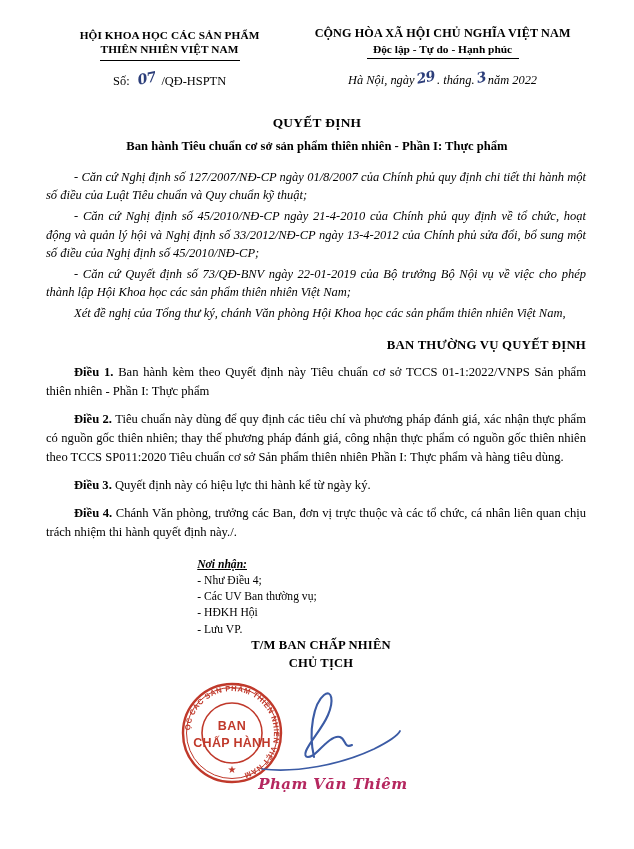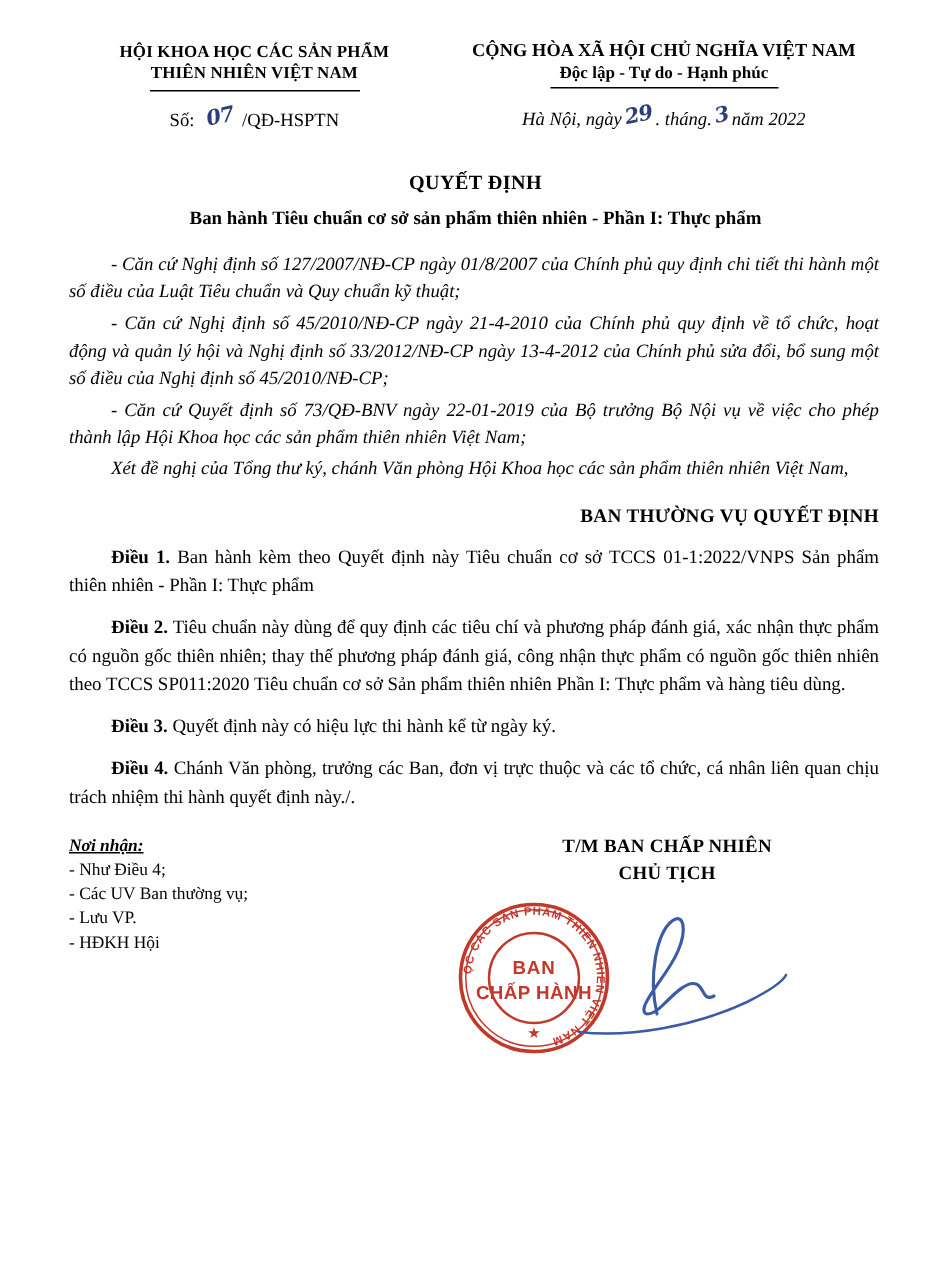--- a/index.html
+++ b/index.html
@@ -143,22 +143,22 @@
     font-weight: bold;
   }
 
   
   .footer {
     position: relative;
     margin-top: 16px;
     padding: 0 22px 0 30px;
     box-sizing: border-box;
     display: flex;
-    flex-direction: row;
-    align-items: flex-start;
+    flex-direction: column;
+    align-items: center;
   }
   .recipients {
     width: 45%;
     box-sizing: border-box;
   }
   .recipients-title {
     font-style: italic;
     font-weight: bold;
     font-size: 11.6px;
     text-decoration: underline;
@@ -277,22 +277,22 @@
 
   </div>
 
   <div class="footer">
 
     <div class="recipients">
       <div class="recipients-title">Nơi nhận:</div>
       <ul>
         <li>- Như Điều 4;</li>
         <li>- Các UV Ban thường vụ;</li>
+        <li>- HĐKH Hội</li>
         <li>- Lưu VP.</li>
-        <li>- HĐKH Hội</li>
       </ul>
     </div>
 
     <div class="signblock">
       <div class="sign-title">T/M BAN CHẤP NHIÊN</div>
       <div class="sign-role">CHỦ TỊCH</div>
 
       <div class="sign-area">
 
         <div class="seal">
@@ -313,18 +313,19 @@
           </svg>
         </div>
 
         <div class="signature-ink">
           <svg viewBox="0 0 170 100" width="170" height="100" aria-hidden="true">
             <path d="M66,78 C60,52 66,24 76,16 C84,10 86,22 80,36 C74,50 62,62 58,72 C55,80 62,80 70,72 C78,64 86,56 92,58 C98,60 96,70 104,66" fill="none" stroke="#3b5ba5" stroke-width="2.1" stroke-linecap="round"></path>
             <path d="M14,90 C48,94 92,86 126,70 C142,62 150,56 152,52" fill="none" stroke="#3b5ba5" stroke-width="1.7" stroke-linecap="round"></path>
           </svg>
         </div>
 
+        <div class="signer-name">Phạm Văn Thiêm</div>
       </div>
     </div>
 
   </div>
 
 </div>
 
 </body></html>

